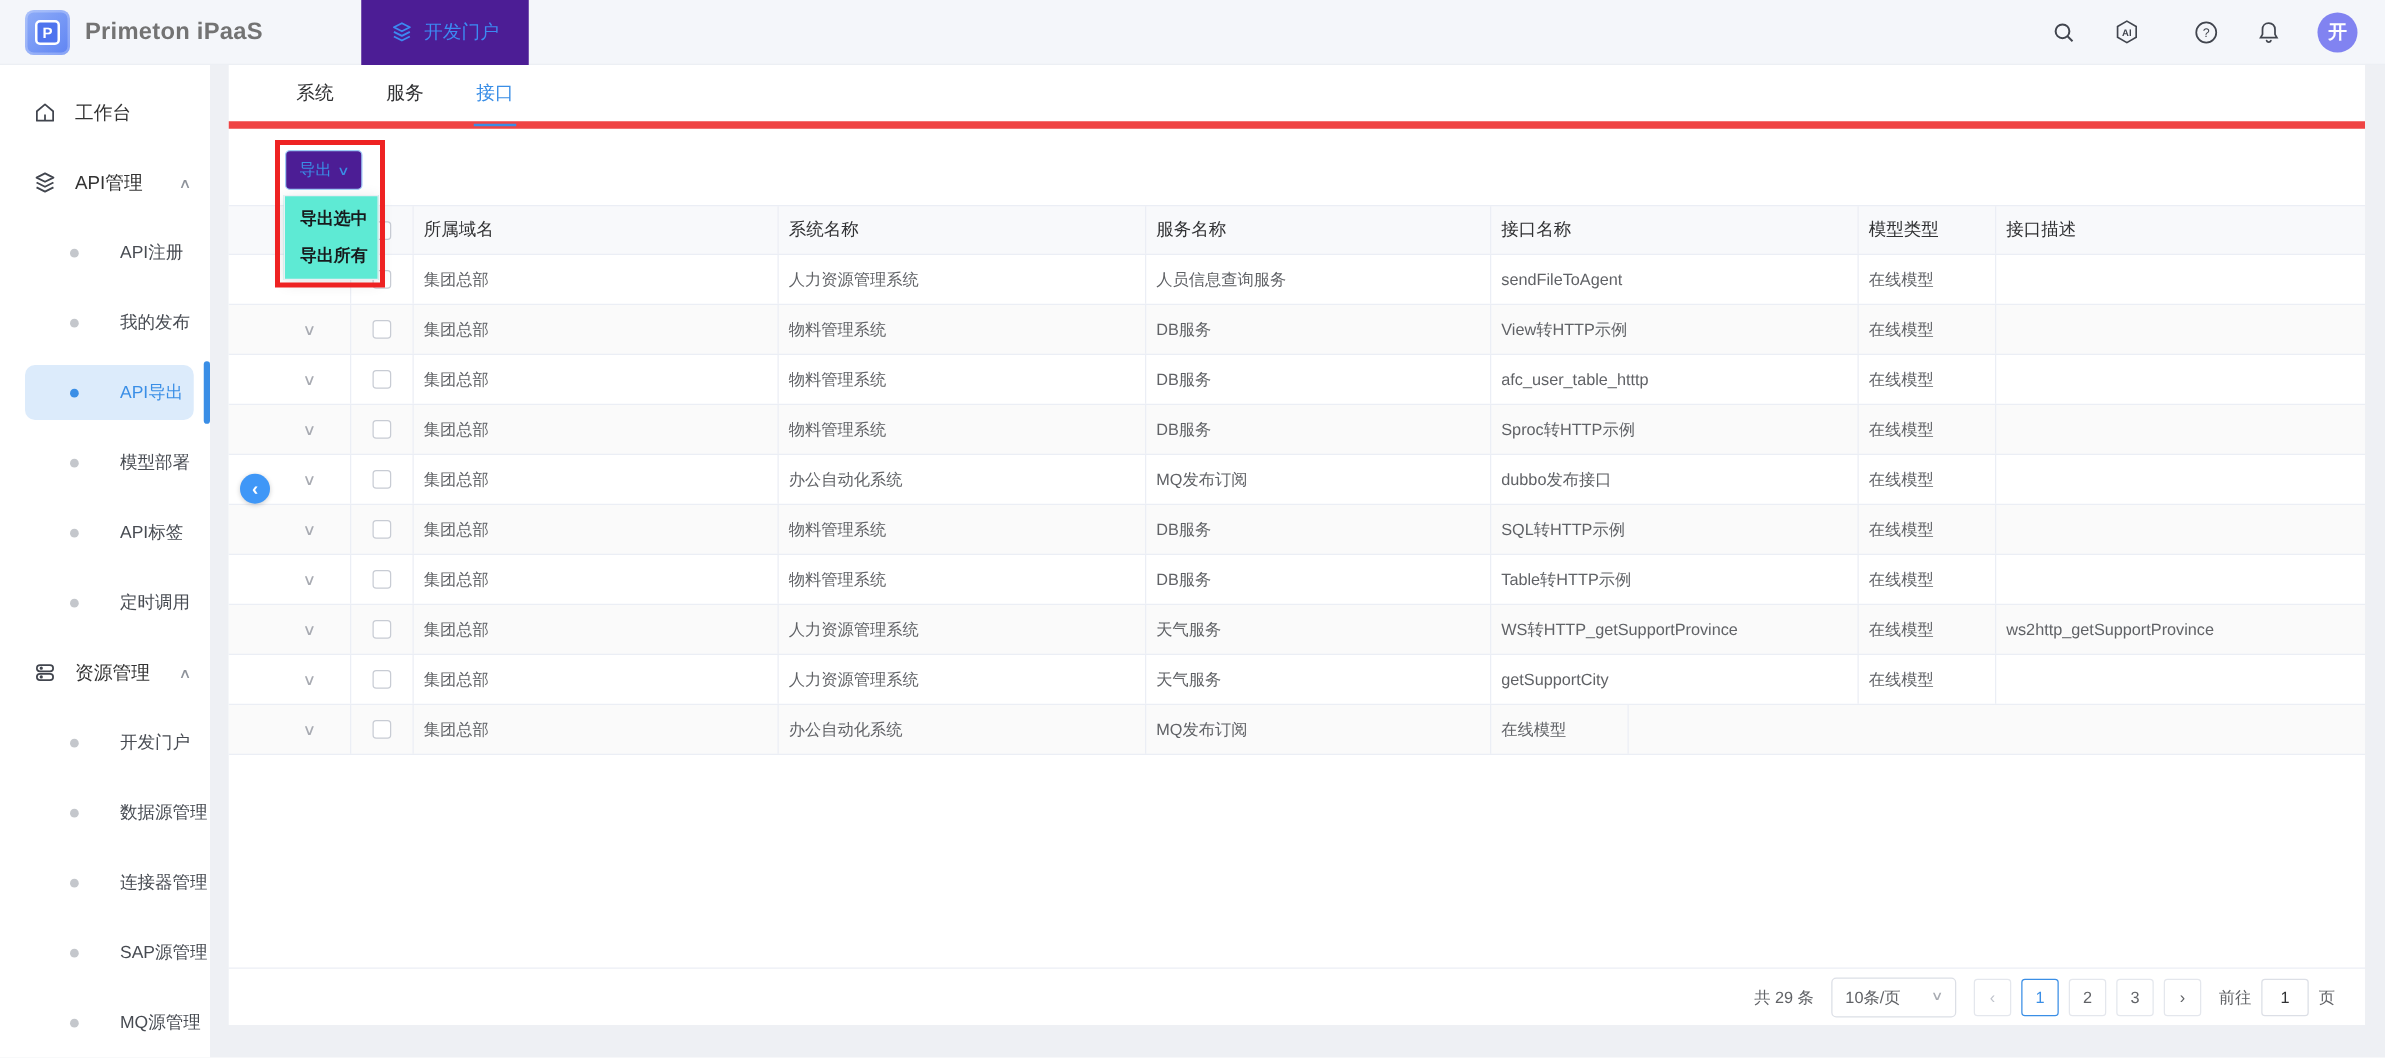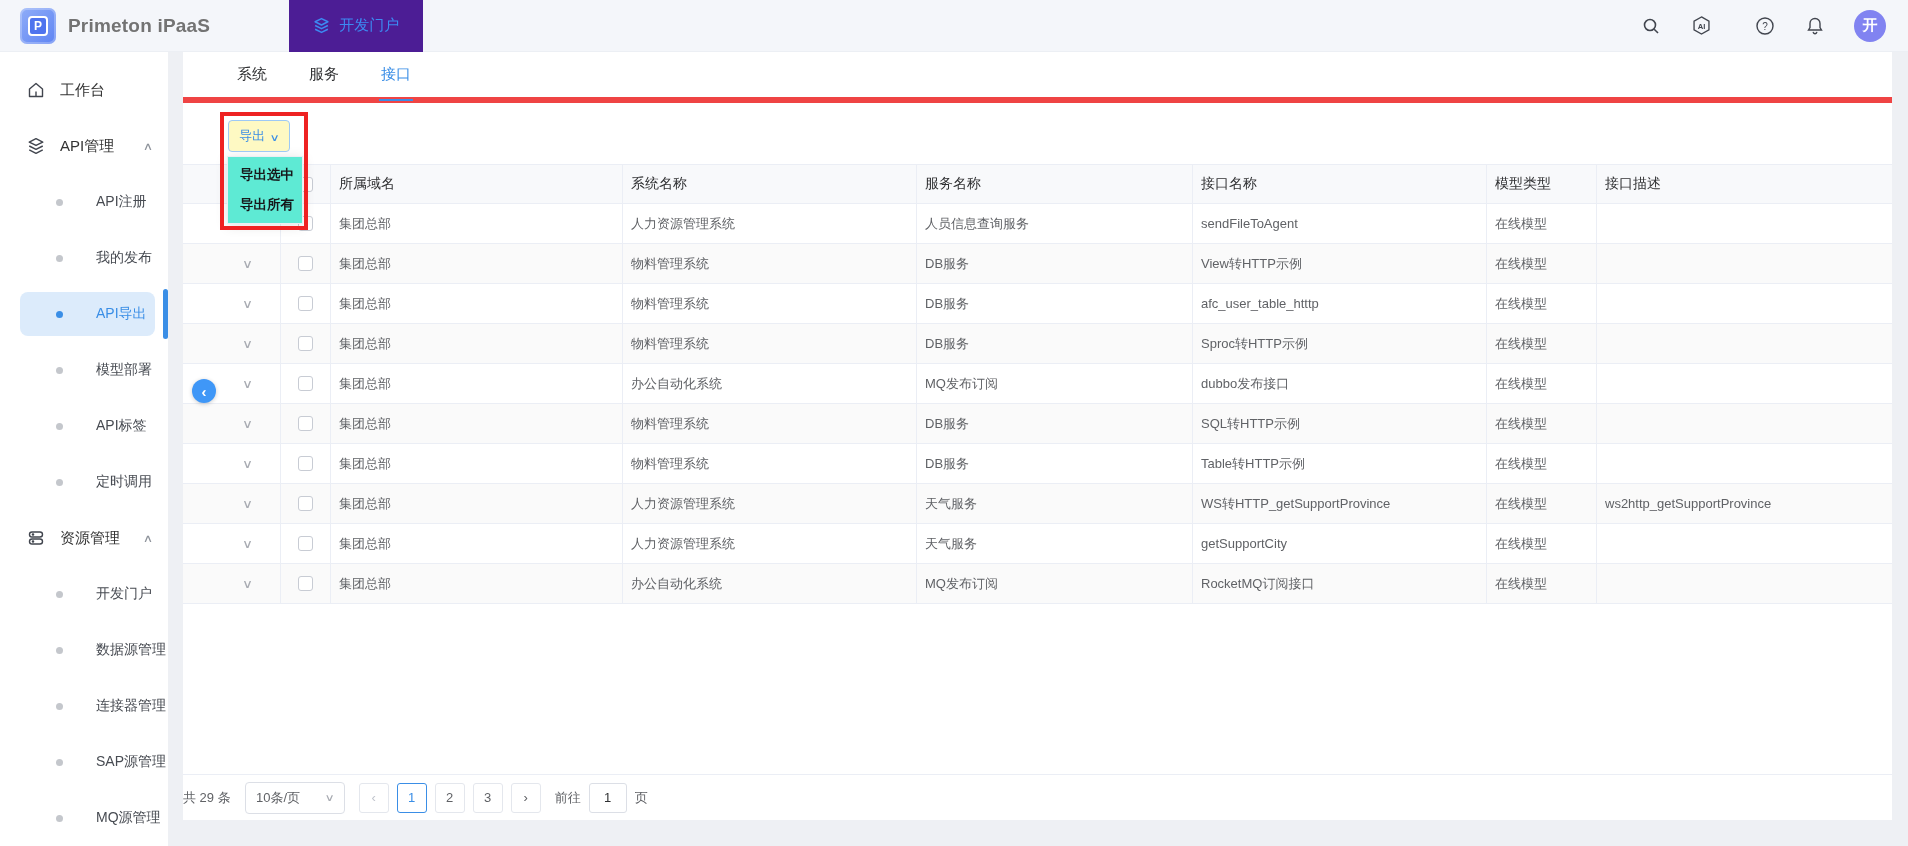--- a/index.html
+++ b/index.html
@@ -40,21 +40,21 @@
   .card{background:#fff;height:768px;position:relative;display:flex;flex-direction:column}
 
   
   .tabs{height:51px;border-bottom:6px solid #ef4444;display:flex;align-items:center;padding-left:54px;gap:42px;flex:0 0 51px}
   .tab{font-size:15px;color:#303133;height:51px;display:flex;align-items:center;position:relative;cursor:pointer}
   .tab.active{color:var(--accent)}
   .tab.active::after{content:"";position:absolute;left:-2px;right:-2px;bottom:-1px;height:2px;background:var(--accent)}
 
   
   .toolbar{height:61px;position:relative;flex:0 0 61px}
-  .export-btn{position:absolute;left:45px;top:17px;min-width:62px;height:28px;border:1px solid #9ec9f5;border-radius:4px;background:#fef9c3;color:var(--accent);font-size:13px;display:flex;align-items:center;justify-content:center;gap:6px;cursor:pointer;z-index:22;padding:15px 9px}
+  .export-btn{position:absolute;left:45px;top:17px;min-width:62px;height:28px;border:1px solid #9ec9f5;border-radius:4px;background:#4c1d95;color:var(--accent);font-size:13px;display:flex;align-items:center;justify-content:center;gap:6px;cursor:pointer;z-index:22;padding:15px 9px}
   .export-btn .caret{font-size:10px;transform:scaleX(1.4) translateY(1px)}
   .search-wrap{position:absolute;top:15px;right:6px;display:flex;align-items:center;gap:12px}
   .search-box{width:296px;height:34px;border:1px solid #dcdfe6;border-radius:3px;display:flex;align-items:center;padding:0 10px;gap:8px;background:#fff}
   .search-box input{border:none;outline:none;flex:1;font-size:14px;color:#606266;background:transparent}
   .search-box input::placeholder{color:#bfc3cb}
   .filter-btn{width:20px;height:20px;display:flex;align-items:center;justify-content:center;color:#53575e;cursor:pointer}
 
   
   .export-dropdown{position:absolute;left:44px;top:104px;width:76px;background:#5eead4;border:1px solid #eceef3;box-shadow:0 2px 12px rgba(0,0,0,.12);z-index:21;padding:3px 0}
   .dd-item{height:30px;display:flex;align-items:center;padding-left:12px;font-size:13.5px;color:#17191c;font-weight:bold;cursor:pointer;white-space:nowrap}
@@ -68,21 +68,21 @@
   .cell{display:flex;align-items:center;padding:0 8px;border-right:1px solid #ebeef5;font-size:13px;color:#606266;overflow:hidden;white-space:nowrap}
   .cell:last-child{border-right:none}
   .hcell{font-size:14px;color:#303133;font-weight:500}
   .c0{width:98px;justify-content:flex-start;padding-left:60px}
   .c1{width:50px;justify-content:center;padding:0}
   .c2{width:292px}.c3{width:294px}.c4{width:276px}.c5{width:294px}.c6{width:110px}.c7{flex:1}
   .chev{color:#a8abb2;font-size:12px;transform:scaleX(1.25);cursor:pointer}
   .checkbox{width:15px;height:15px;border:1px solid #c8ccd4;border-radius:3px;background:#fff;cursor:pointer;display:inline-block}
 
   
-  .pagination{margin-top:auto;height:46px;border-top:1px solid #ebeef5;display:flex;align-items:center;justify-content:flex-start;padding-right:24px;font-size:13px;color:#606266;gap:14px;flex:0 0 46px}
+  .pagination{margin-top:auto;height:46px;border-top:1px solid #ebeef5;display:flex;align-items:center;justify-content:flex-end;padding-right:24px;font-size:13px;color:#606266;gap:14px;flex:0 0 46px}
   .page-size{width:100px;height:32px;border:1px solid #dcdfe6;border-radius:4px;display:flex;align-items:center;justify-content:center;gap:26px;color:#606266;cursor:pointer;background:#fff}
   .page-size .caret{font-size:10px;color:#a8abb2;transform:scaleX(1.4)}
   .pagers{display:flex;align-items:center;gap:8px}
   .pg-btn{min-width:30px;height:30px;border:1px solid #e4e7ed;border-radius:3px;display:flex;align-items:center;justify-content:center;background:#fff;color:#606266;cursor:pointer;font-size:13px}
   .pg-btn.disabled{color:#c0c4cc}
   .pg-btn.current{border-color:var(--accent);color:var(--accent)}
   .goto{display:flex;align-items:center;gap:8px}
   .goto-input{width:38px;height:30px;border:1px solid #dcdfe6;border-radius:3px;text-align:center;font-size:13px;color:#303133;outline:none}
 </style>
 </head>
@@ -376,21 +376,20 @@
             <div class="t-row even">
               <div class="cell c0">
                 <span class="chev">∨</span>
               </div>
               <div class="cell c1">
                 <span class="checkbox"></span>
               </div>
               <div class="cell c2">集团总部</div>
               <div class="cell c3">办公自动化系统</div>
               <div class="cell c4">MQ发布订阅</div>
-              <div class="cell c5">RocketMQ订阅接口</div>
               <div class="cell c6">在线模型</div>
               <div class="cell c7"></div>
             </div>
           </div>
       </div>
 
       <div class="pagination">
         <span>共 29 条</span>
         <div class="page-size">
           <span>10条/页</span>

